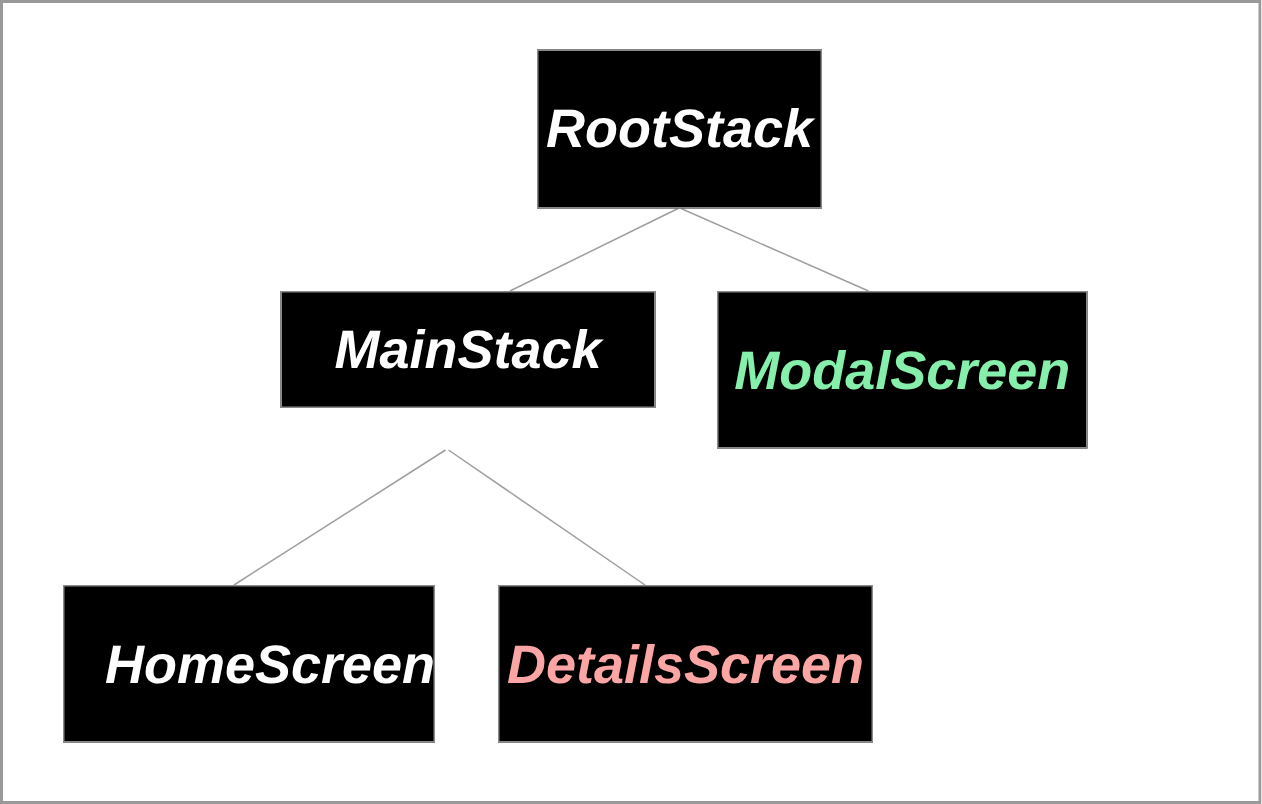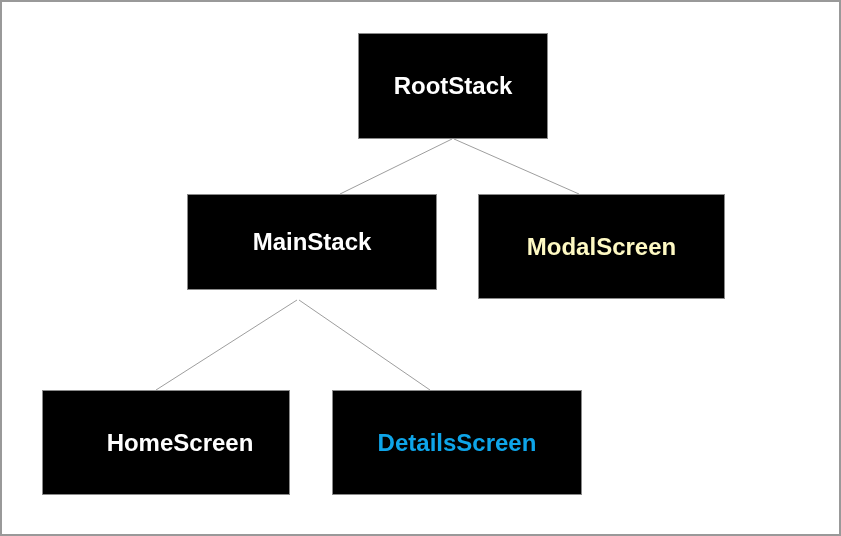--- a/index.html
+++ b/index.html
@@ -23,45 +23,46 @@
   }
   .node {
     position: absolute;
     box-sizing: border-box;
     display: flex;
     align-items: center;
     justify-content: center;
   }
   .node-label {
     font-weight: 700;
-    font-size: 24px;
+    font-size: 36px;
     letter-spacing: 0px;
     white-space: nowrap;
+    font-style: italic;
   }
 </style>
 </head>
 <body>
 
 <div class="canvas" style="width: 841px; height: 536px; background: rgb(255, 255, 255); border: 2px solid rgb(153, 153, 153);">
   <svg class="edges-svg" xmlns="http://www.w3.org/2000/svg">
       <line x1="450" y1="137" x2="338" y2="192" stroke="#9e9e9e" stroke-width="1"></line>
       <line x1="452" y1="137" x2="577" y2="192" stroke="#9e9e9e" stroke-width="1"></line>
       <line x1="295" y1="298" x2="154" y2="388" stroke="#9e9e9e" stroke-width="1"></line>
       <line x1="297" y1="298" x2="428" y2="388" stroke="#9e9e9e" stroke-width="1"></line>
     </svg>
   <div>
       <div class="node" style="left: 356px; top: 31px; width: 190px; height: 106px; background: rgb(0, 0, 0); border: 1px solid rgb(138, 138, 138);">
         <span class="node-label" style="color: rgb(255, 255, 255);">RootStack</span>
       </div>
-      <div class="node" style="left: 185px; top: 192px; width: 250px; height: 96px; background: rgb(0, 0, 0); border: 1px solid rgb(138, 138, 138);">
+      <div class="node" style="left: 185px; top: 192px; width: 250px; height: 78px; background: rgb(0, 0, 0); border: 1px solid rgb(138, 138, 138);">
         <span class="node-label" style="color: rgb(255, 255, 255);">MainStack</span>
       </div>
       <div class="node" style="left: 476px; top: 192px; width: 247px; height: 105px; background: rgb(0, 0, 0); border: 1px solid rgb(138, 138, 138);">
-        <span class="node-label" style="color: #fef9c3;">ModalScreen</span>
+        <span class="node-label" style="color: #86efac;">ModalScreen</span>
       </div>
       <div class="node" style="left: 40px; top: 388px; width: 248px; height: 105px; background: rgb(0, 0, 0); border: 1px solid rgb(138, 138, 138);">
         <span class="node-label" style="color: rgb(255, 255, 255); margin-left: 28px;">HomeScreen</span>
       </div>
       <div class="node" style="left: 330px; top: 388px; width: 250px; height: 105px; background: rgb(0, 0, 0); border: 1px solid rgb(138, 138, 138);">
-        <span class="node-label" style="color: #0ea5e9;">DetailsScreen</span>
+        <span class="node-label" style="color: #fca5a5;">DetailsScreen</span>
       </div>
     </div>
 </div>
 
 </body></html>

